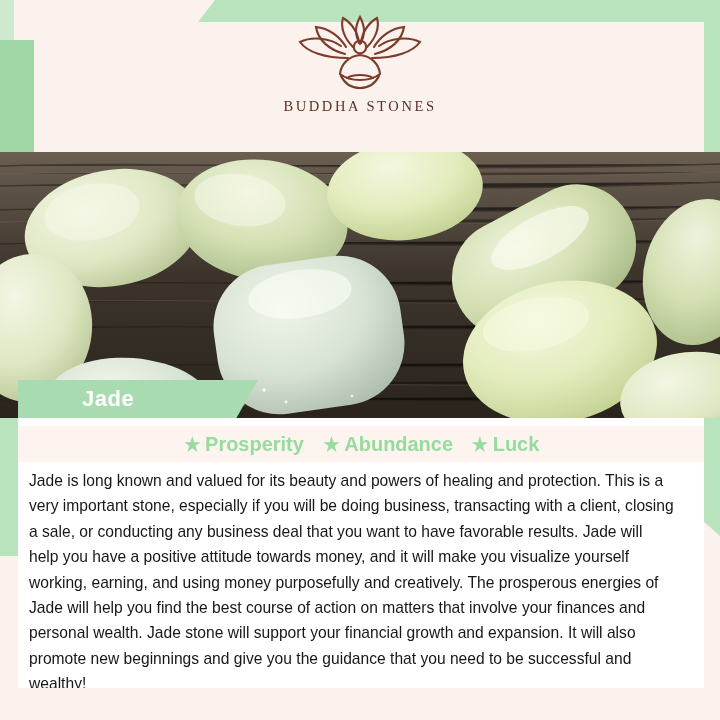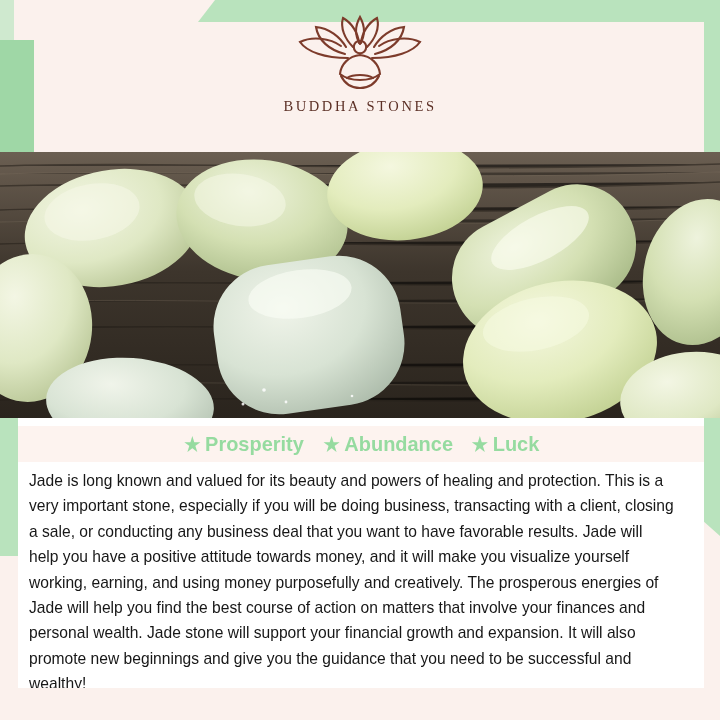--- a/index.html
+++ b/index.html
@@ -228,20 +228,23 @@
 
       <g fill="#ffffff" opacity="0.85">
         <circle cx="264" cy="238" r="1.8"></circle>
         <circle cx="286" cy="250" r="1.4"></circle>
         <circle cx="243" cy="252" r="1.5"></circle>
         <circle cx="352" cy="244" r="1.3"></circle>
       </g>
     </svg>
   </div>
 
+  <div id="jade-band">
+    <span id="jade-label">Jade</span>
+  </div>
 
   <div id="content">
     <div id="benefits">
       <span class="benefit">
         <span class="star-icon">★</span>
         <span>Prosperity</span>
       </span>
       <span class="benefit">
         <span class="star-icon">★</span>
         <span>Abundance</span>

